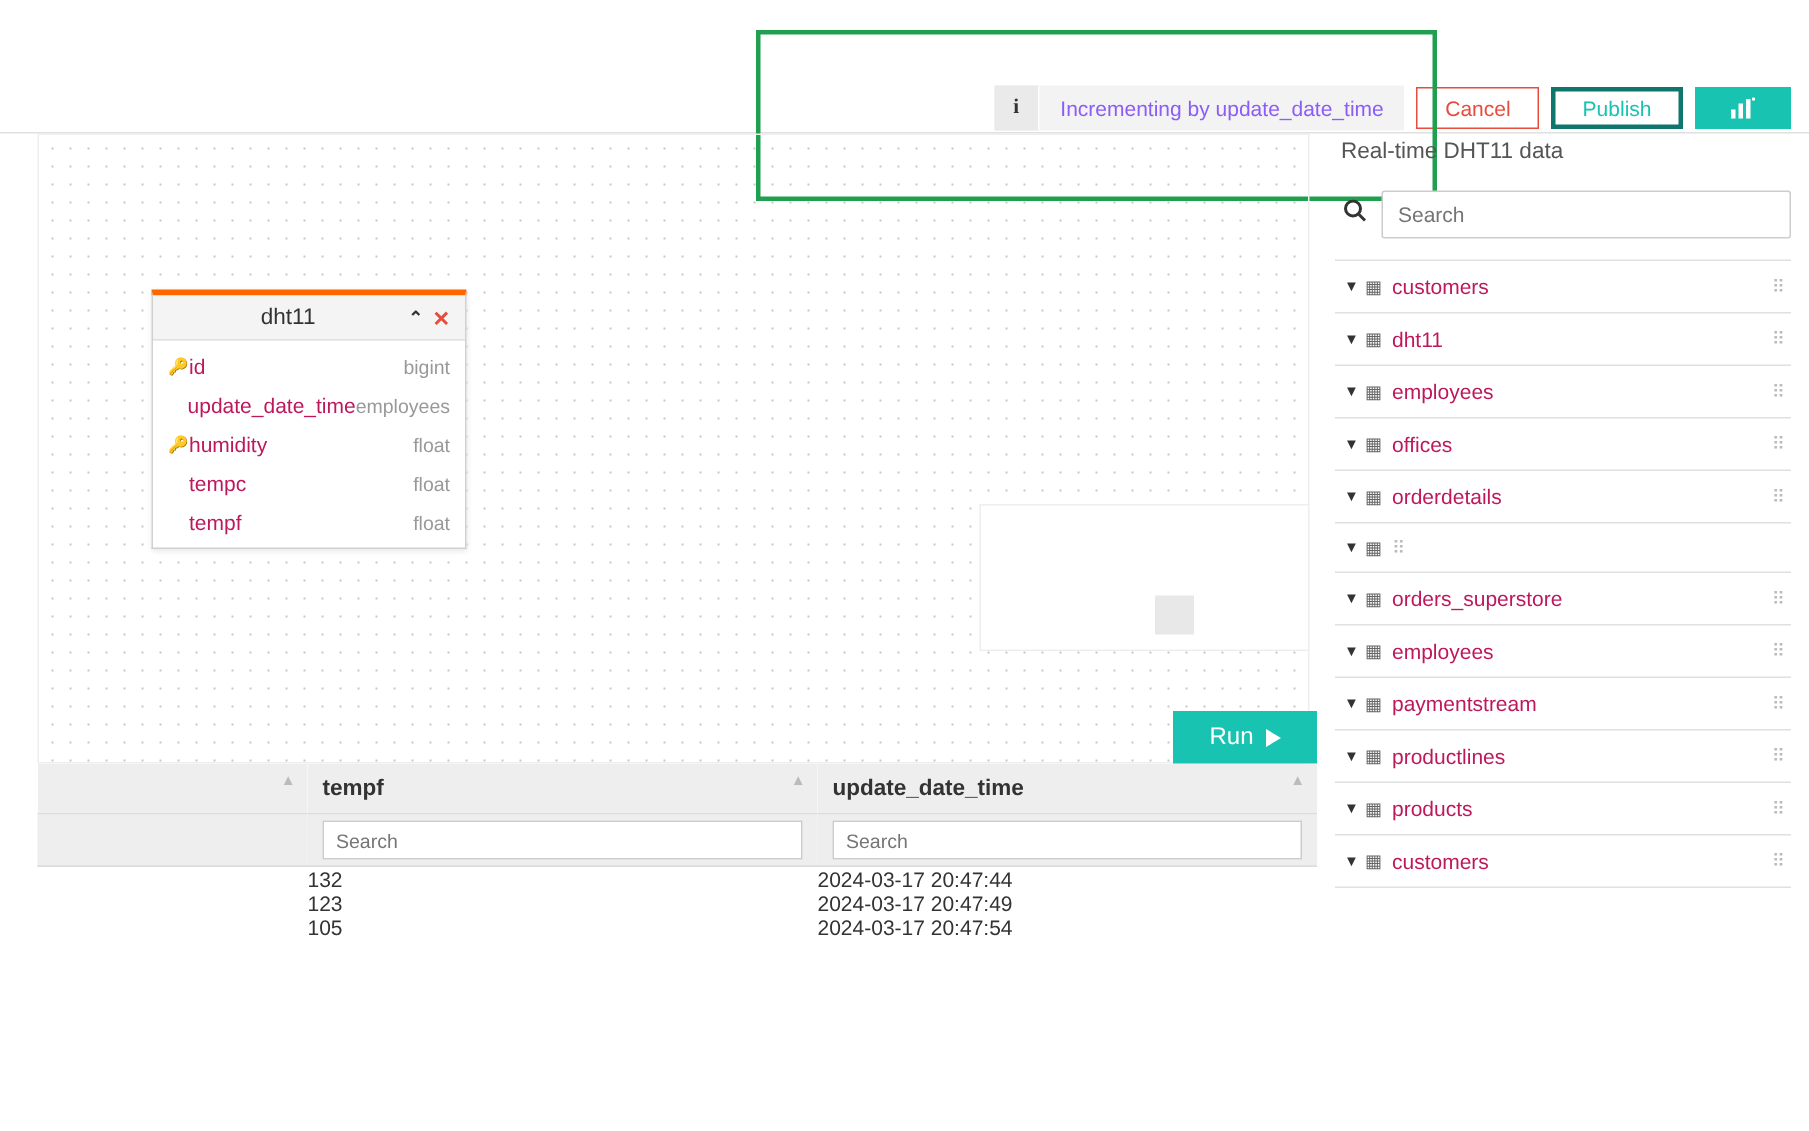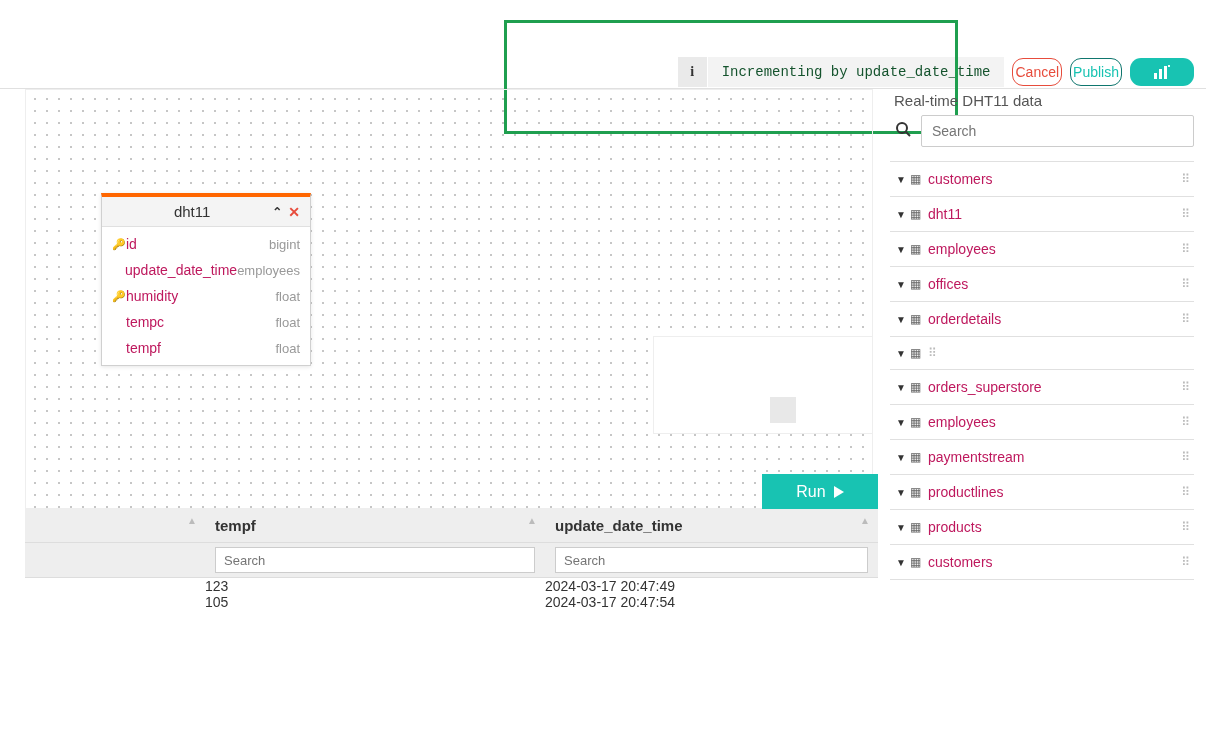--- a/index.html
+++ b/index.html
@@ -2,24 +2,24 @@
 <html><head>
 <meta charset="utf-8">
 <style>
 * { box-sizing: border-box; margin: 0; padding: 0; }
 body { font-family: -apple-system, BlinkMacSystemFont, "Segoe UI", Arial, sans-serif; font-size: 14px; color: #333; background: #fff; width: 1206px; height: 754px; overflow: hidden; position: relative; }
 
 
 .top-bar { position: absolute; top: 55px; left: 0; right: 0; height: 34px; display: flex; align-items: center; justify-content: flex-end; padding: 0 12px; border-bottom: 1px solid #e0e0e0; gap: 8px; background: #fff; }
 .info-box { display: flex; align-items: center; height: 30px; background: #f3f3f3; }
 .info-i { width: 30px; height: 30px; display: flex; align-items: center; justify-content: center; font-family: Georgia, serif; font-weight: bold; font-size: 14px; background: #eaeaea; border-right: 1px solid #fff; }
-.info-text { padding: 0 14px; font-size: 14px; color: #14532d; font-family: Liberation Mono, monospace; }
-.btn { height: 28px; padding: 0 2px; border-radius: 11px; font-size: 14px; cursor: pointer; display: flex; align-items: center; justify-content: center; background: #fff; }
+.info-text { padding: 0 14px; font-size: 14px; color: #8b5cf6; }
+.btn { height: 28px; padding: 0 18px; border-radius: 0; font-size: 14px; cursor: pointer; display: flex; align-items: center; justify-content: center; background: #fff; }
 .btn-cancel { border: 1px solid #e74c3c; color: #e74c3c; }
-.btn-publish { border: 1px solid #0f766e; color: #18c3b2; }
+.btn-publish { border: 3px solid #0f766e; color: #18c3b2; }
 .btn-chart { border: none; background: #18c3b2; color: #fff; width: 64px; }
 
 
 .highlight-box { position: absolute; border: 3px solid #1f9f4f; pointer-events: none; }
 
 
 .canvas { position: absolute; top: 89px; left: 25px; width: 848px; height: 420px; border: 1px solid #eee; background-image: radial-gradient(circle, #c6c6c6 1px, transparent 1px); background-size: 12px 12px; background-position: 3px 3px; }
 .table-node { position: absolute; top: 103px; left: 75px; width: 210px; background: #fff; border: 1px solid #d0d0d0; border-top: 4px solid #ff6600; box-shadow: 0 1px 4px rgba(0,0,0,0.1); }
 .tn-head { display: flex; align-items: center; padding: 6px 10px; background: #f4f4f4; border-bottom: 1px solid #e0e0e0; }
 .tn-title { flex: 1; text-align: center; font-size: 15px; color: #333; }
@@ -28,33 +28,33 @@
 .tn-body { padding: 4px 0; }
 .tn-row { display: flex; align-items: center; padding: 5px 10px; font-size: 14px; }
 .tn-key { width: 14px; font-size: 11px; color: #555; }
 .tn-name { flex: 1; color: #be185d; }
 .tn-type { color: #999; font-size: 13px; }
 .blank-box { position: absolute; right: -1px; top: 246px; width: 220px; height: 98px; background: #fff; border: 1px solid #eee; }
 .blank-inner { position: absolute; left: 116px; top: 60px; width: 26px; height: 26px; background: #e8e8e8; }
 
 
 .results { position: absolute; top: 509px; left: 25px; width: 853px; }
-.run-btn { position: absolute; top: -35px; right: 0; width: 116px; height: 35px; background: #18c3b2; color: #fff; display: flex; align-items: center; justify-content: center; font-size: 16px; gap: 8px; cursor: pointer; }
+.run-btn { position: absolute; top: -35px; right: 0; width: 96px; height: 35px; background: #18c3b2; color: #fff; display: flex; align-items: center; justify-content: center; font-size: 16px; gap: 8px; cursor: pointer; }
 .run-play { width: 0; height: 0; border-left: 10px solid #fff; border-top: 6px solid transparent; border-bottom: 6px solid transparent; }
 .res-table { width: 100%; border-collapse: collapse; }
 .res-head th { background: #eeeeee; text-align: left; padding: 8px 10px; font-weight: bold; font-size: 15px; border-bottom: 1px solid #ddd; position: relative; }
 .res-head th .sort { position: absolute; top: 6px; right: 8px; font-size: 10px; color: #bbb; }
 .res-search td { padding: 4px 10px; background: #eeeeee; border-bottom: 1px solid #ddd; }
 .res-search input { width: 100%; height: 26px; border: 1px solid #ccc; padding: 0 8px; font-size: 13px; }
 .col-blank { width: 180px; }
 .col-tempf { width: 340px; }
 
 
 .right-panel { position: absolute; top: 92px; right: 12px; width: 304px; }
-.rp-title { font-size: 15px; color: #555; margin-bottom: 6px; padding-left: 4px; }
+.rp-title { font-size: 15px; color: #555; margin-bottom: 18px; padding-left: 4px; }
 .rp-search { display: flex; align-items: center; gap: 10px; margin-bottom: 14px; }
 .rp-search-icon { font-size: 16px; color: #333; padding-left: 6px; }
 .rp-search input { flex: 1; height: 32px; border: 1px solid #ccc; padding: 0 10px; font-size: 14px; border-radius: 2px; }
 .rp-list { }
 .rp-item { display: flex; align-items: center; padding: 9px 6px; border-bottom: 1px solid #e0e0e0; cursor: pointer; }
 .rp-caret { font-size: 10px; color: #333; width: 14px; }
 .rp-tbl-icon { font-size: 12px; color: #666; width: 18px; }
 .rp-name { flex: 1; font-size: 14px; color: #be185d; }
 .rp-drag { color: #bbb; font-size: 12px; letter-spacing: -2px; }
 .rp-divider-top { border-top: 1px solid #e0e0e0; }
@@ -138,20 +138,25 @@
       </tr>
       <tr class="res-search">
         <td></td>
         <td><input type="text" placeholder="Search" style=""></td>
         <td><input type="text" placeholder="Search" style=""></td>
       </tr>
     </thead>
     <tbody>
       <tr>
           <td></td>
+          <td>132</td>
+          <td>2024-03-17 20:47:44</td>
+        </tr>
+      <tr>
+          <td></td>
           <td>123</td>
           <td>2024-03-17 20:47:49</td>
         </tr>
       <tr>
           <td></td>
           <td>105</td>
           <td>2024-03-17 20:47:54</td>
         </tr>
     </tbody>
   </table>

